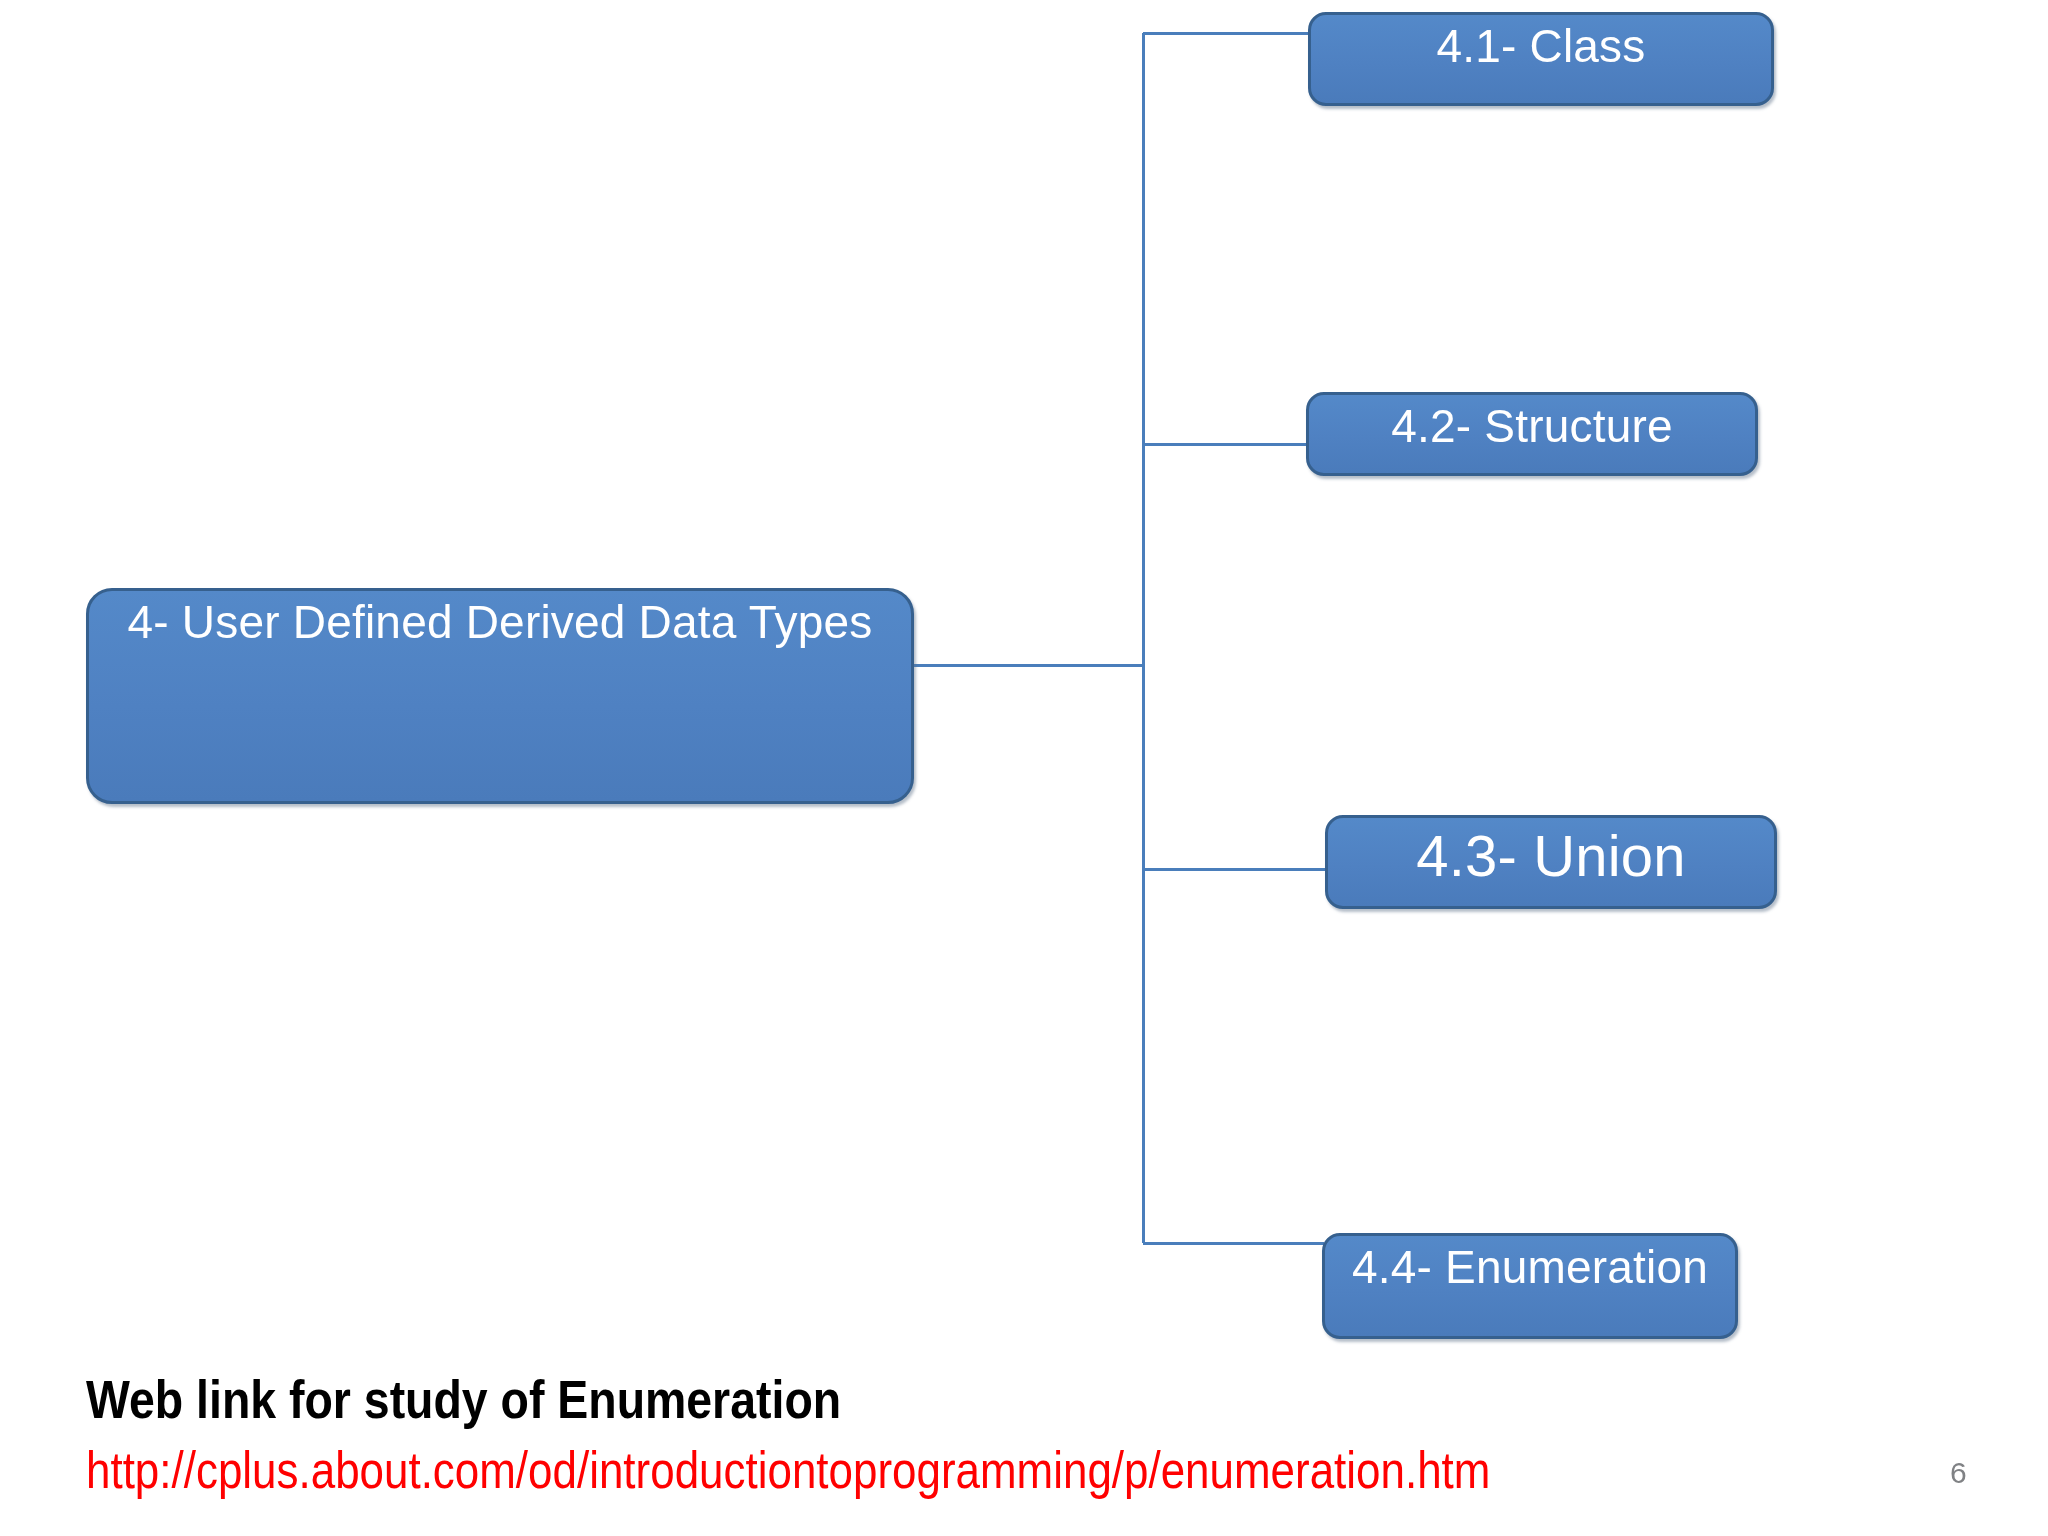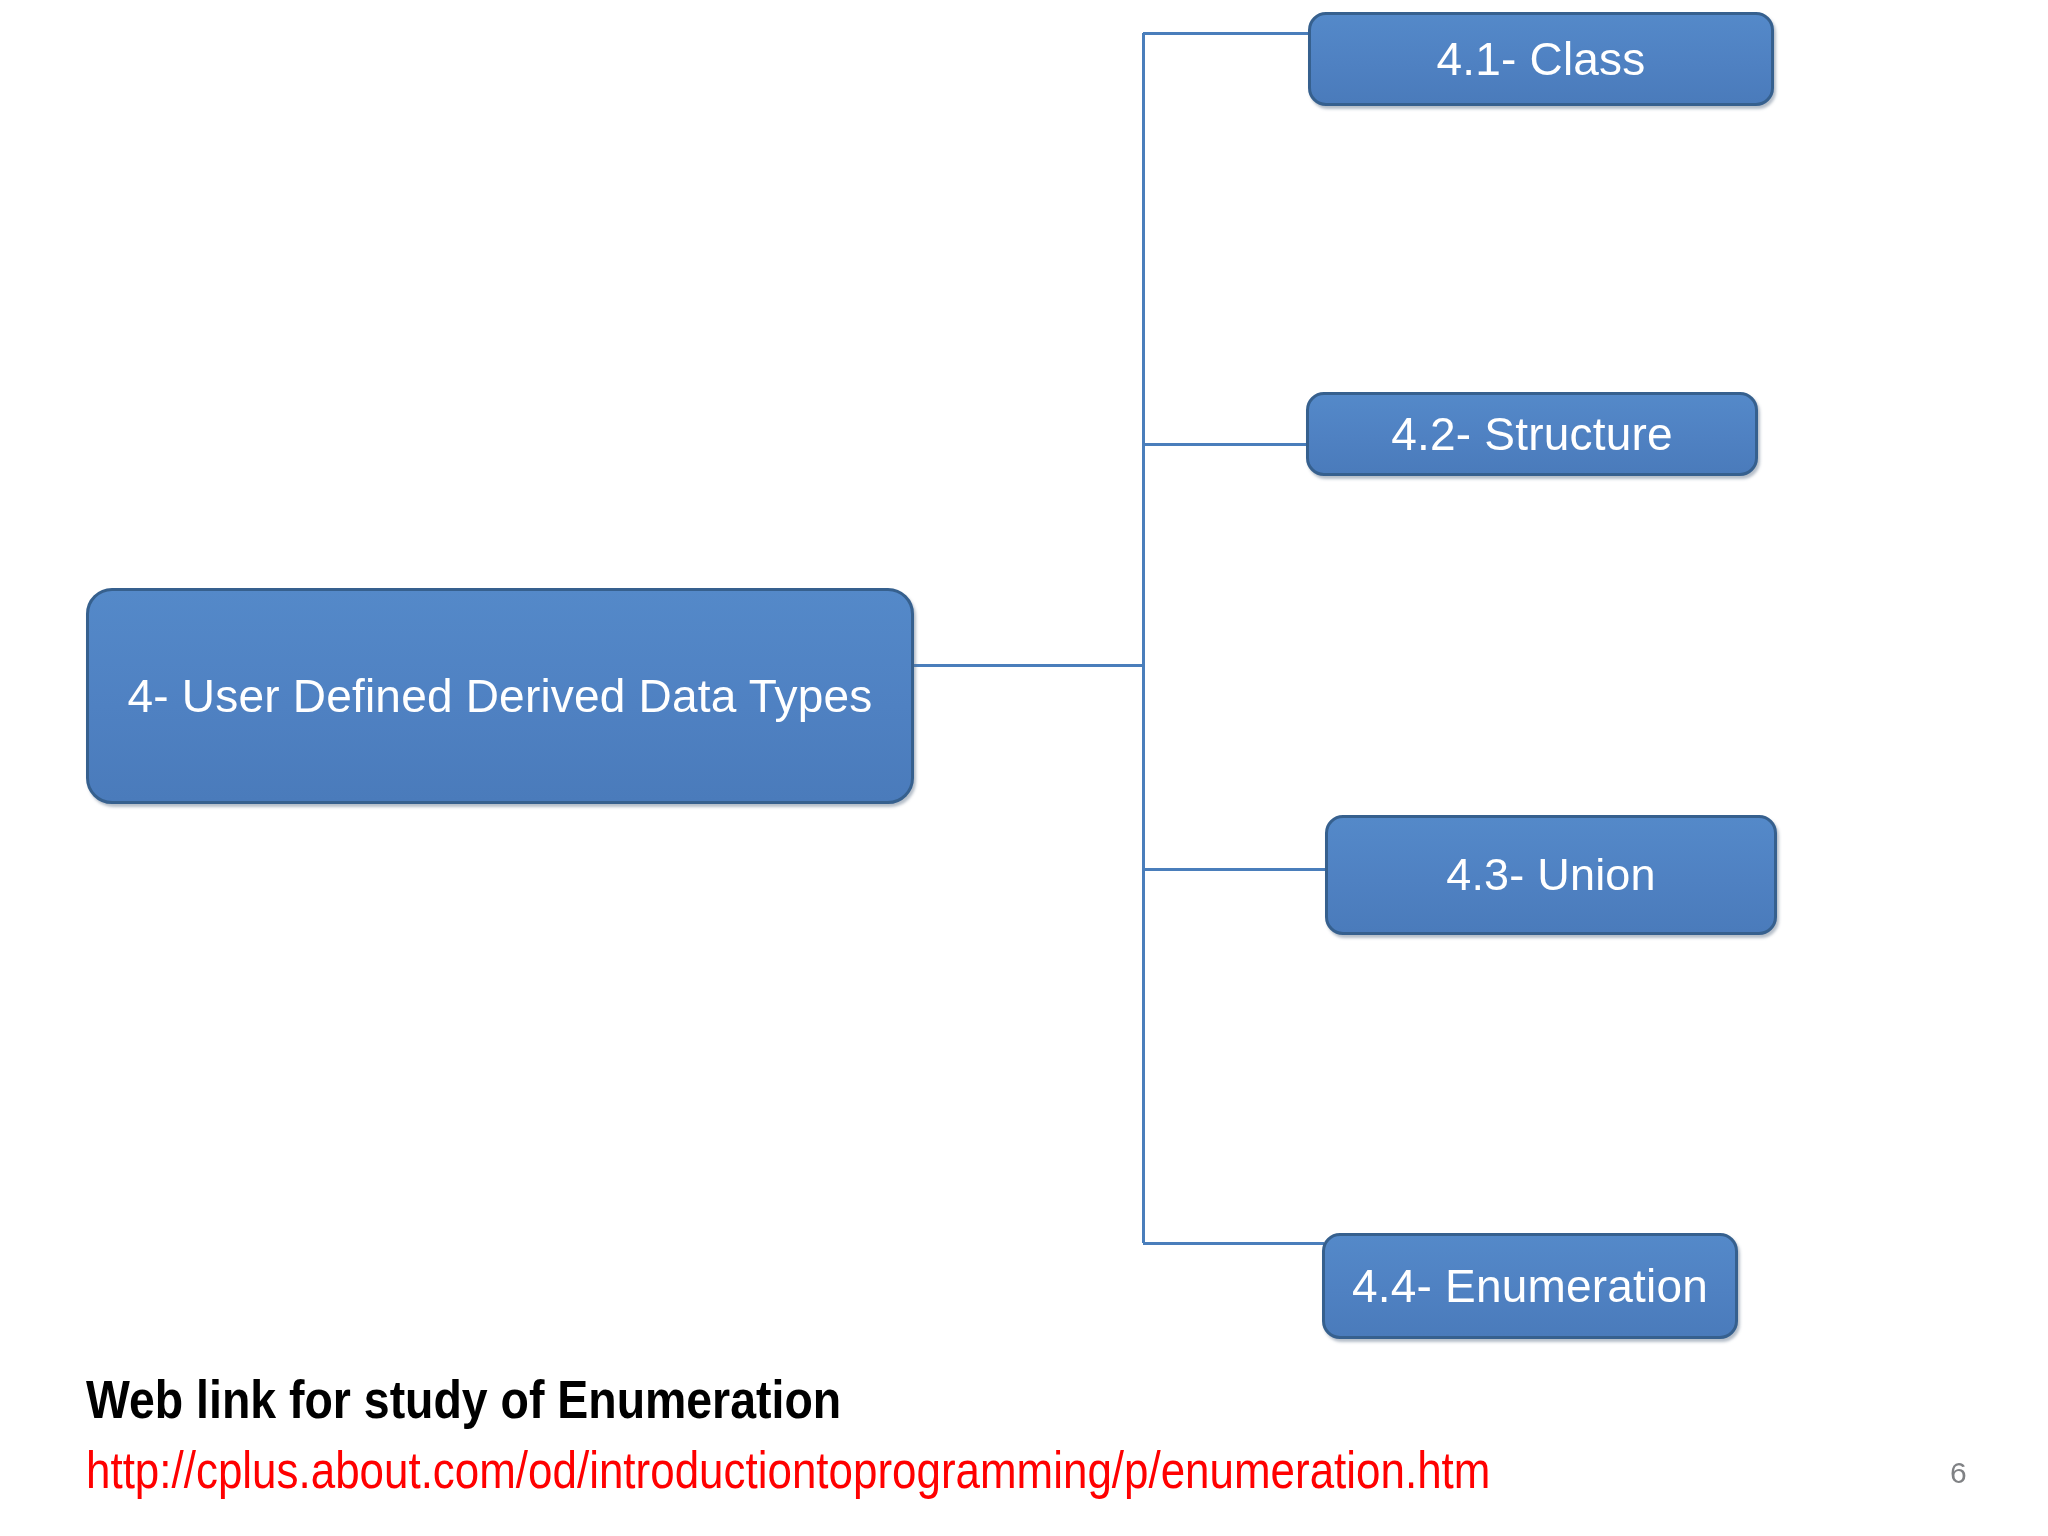--- a/index.html
+++ b/index.html
@@ -43,21 +43,21 @@
   .node {
     position: absolute;
     box-sizing: border-box;
     background: #4F81C2;
     background-image: linear-gradient(to bottom, #5489c9 0%, #4f81c2 55%, #4a7bbb 100%);
     border: 3px solid #36608E;
     border-radius: 18px;
     box-shadow: 2px 3px 3px rgba(90,110,135,0.45);
     color: #ffffff;
     display: flex;
-    align-items: center;
+    align-items: flex-start;
     justify-content: center;
     text-align: center;
     line-height: 1.18;
     letter-spacing: 0.2px;
     font-weight: 400;
     padding: 4px 18px;
   }
 
   .node-label {
     display: block;
@@ -87,22 +87,22 @@
     left: 1306px;
     top: 392px;
     width: 452px;
     height: 84px;
     font-size: 46px;
   }
   #node-child-2 {
     left: 1325px;
     top: 815px;
     width: 452px;
-    height: 120px;
-    font-size: 45px;
+    height: 94px;
+    font-size: 58px;
   }
   #node-child-3 {
     left: 1322px;
     top: 1192px;
     width: 416px;
     height: 106px;
     font-size: 46px;
     margin-top: 41px;
   }
 

